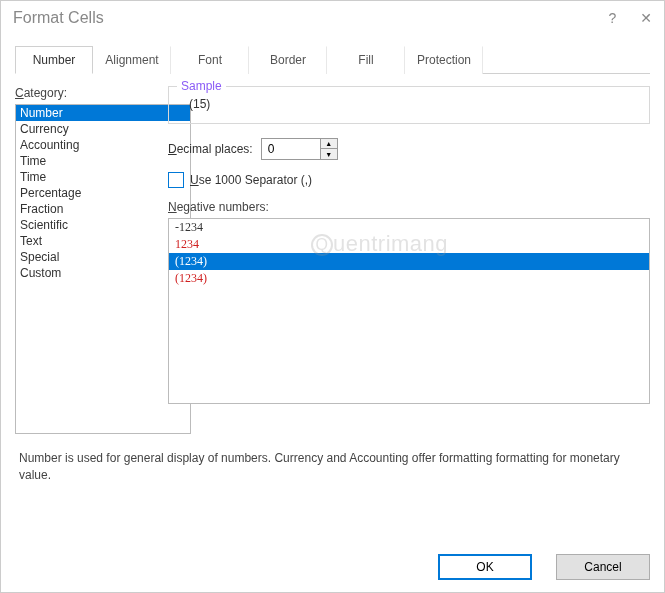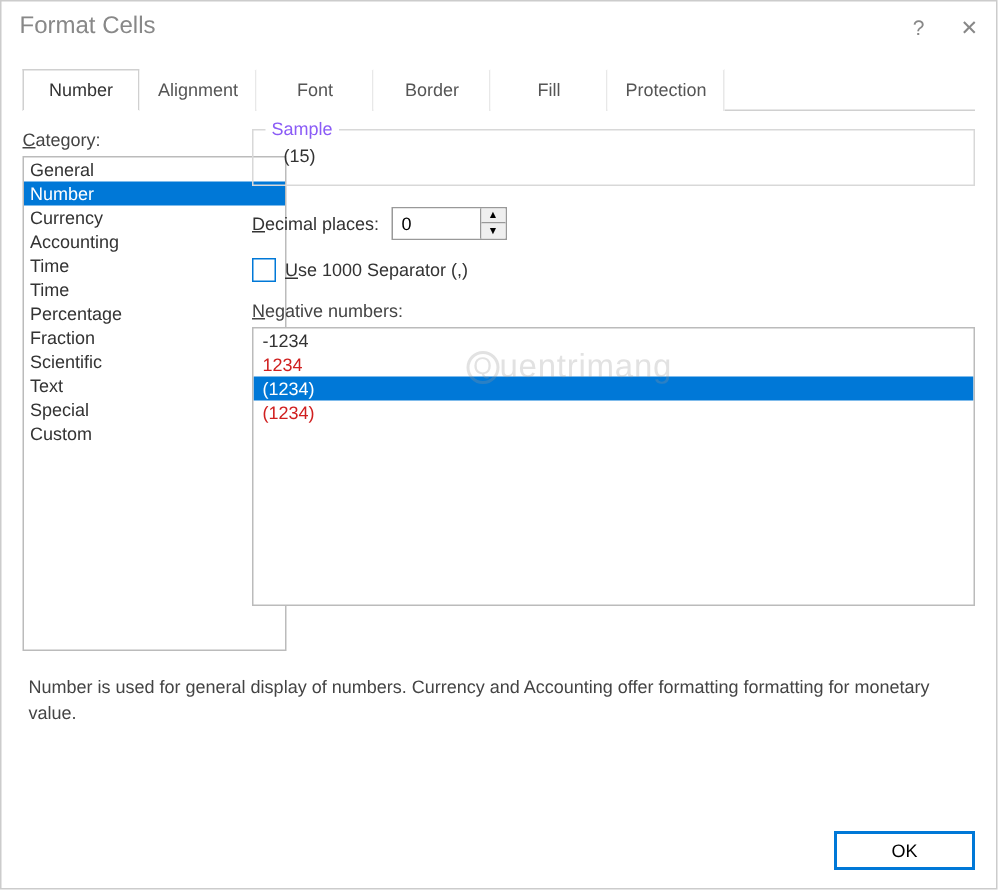--- a/index.html
+++ b/index.html
@@ -127,20 +127,21 @@
 }
 .neg-list {
   border: 1px solid #bbb;
   height: 186px;
   overflow-y: scroll;
   background: #fff;
 }
 .neg-list .nitem {
   padding: 1px 6px;
   cursor: pointer;
+  font-family: Liberation Serif, serif;
 }
 .neg-list .nitem.red { color: #d02020; }
 .neg-list .nitem.selected { background: #0078d7; color: #fff; }
 .description {
   padding: 16px 18px 0 18px;
   color: #444;
   line-height: 1.4;
 }
 .button-bar {
   position: absolute;
@@ -204,21 +205,20 @@
   <div class="tab">Font</div>
   <div class="tab">Border</div>
   <div class="tab">Fill</div>
   <div class="tab">Protection</div>
 </div>
 
 <div class="content">
   <div class="left-col">
     <span class="label"><span class="underline">C</span><span>ategory:</span></span>
     <div class="listbox">
-      <div class="item">General</div>
       <div class="item selected">Number</div>
       <div class="item">Currency</div>
       <div class="item">Accounting</div>
       <div class="item">Time</div>
       <div class="item">Time</div>
       <div class="item">Percentage</div>
       <div class="item">Fraction</div>
       <div class="item">Scientific</div>
       <div class="item">Text</div>
       <div class="item">Special</div>
@@ -257,13 +257,14 @@
     </div>
   </div>
 </div>
 
 <div class="description">Number is used for general display of numbers.  Currency and Accounting offer formatting formatting for monetary value.</div>
 
 <div class="watermark"><span class="c">Q</span><span>uentrimang</span></div>
 
 <div class="button-bar">
   <button class="btn primary">OK</button>
+  <button class="btn">Cancel</button>
 </div>
 
 </body></html>

